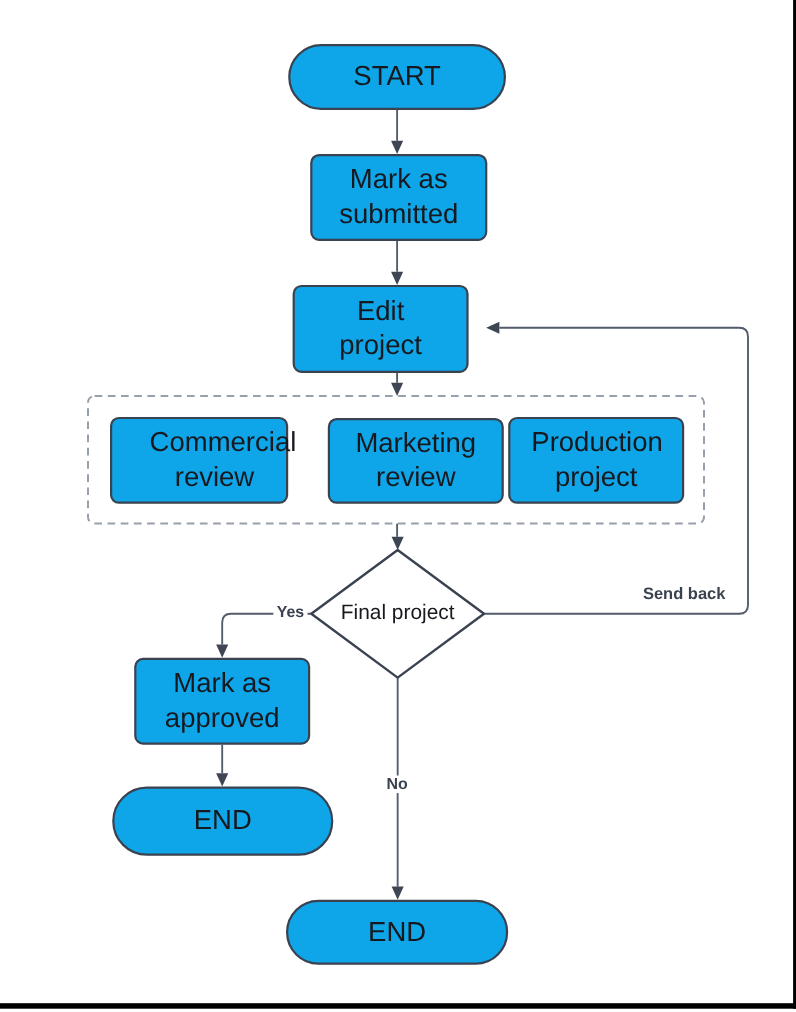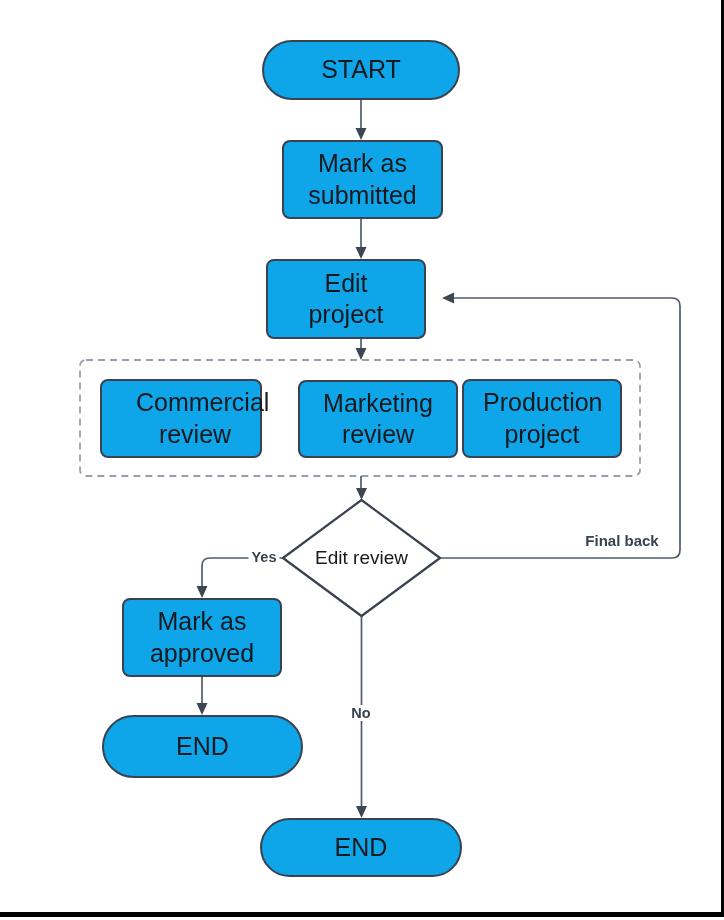--- a/index.html
+++ b/index.html
@@ -108,36 +108,36 @@
 
   <div class="node" style="left:282px;top:380px;width:160px;height:78px;margin-left:16px;">
     <span class="node-label">Marketing review</span>
   </div>
 
   <div class="node" style="left:462px;top:379px;width:160px;height:79px;">
     <span class="node-label">Production project</span>
   </div>
 
   <div class="diamond-label" style="left:281px;top:544px;width:161px;height:28px;">
-    <span>Edit review</span>
+    <span>Final project</span>
   </div>
 
   <div class="node" style="left:122px;top:598px;width:160px;height:79px;">
     <span class="node-label">Mark as approved</span>
   </div>
 
   <div class="node pill" style="left:102px;top:715px;width:201px;height:63px;">
     <span class="node-label">END</span>
   </div>
 
   <div class="node pill" style="left:260px;top:818px;width:202px;height:59px;">
     <span class="node-label">END</span>
   </div>
 
   <div class="edge-label" style="left:222px;top:557px;margin-left:42px;">Yes</div>
 
   <div class="edge-label" style="left:361px;top:713px;">No</div>
 
-  <div class="edge-label" style="left:622px;top:540px;font-size:15px;">Final back</div>
+  <div class="edge-label" style="left:622px;top:540px;font-size:15px;">Send back</div>
 
   <div class="frame-right"></div>
   <div class="frame-bottom"></div>
 </div>
 
 </body></html>

